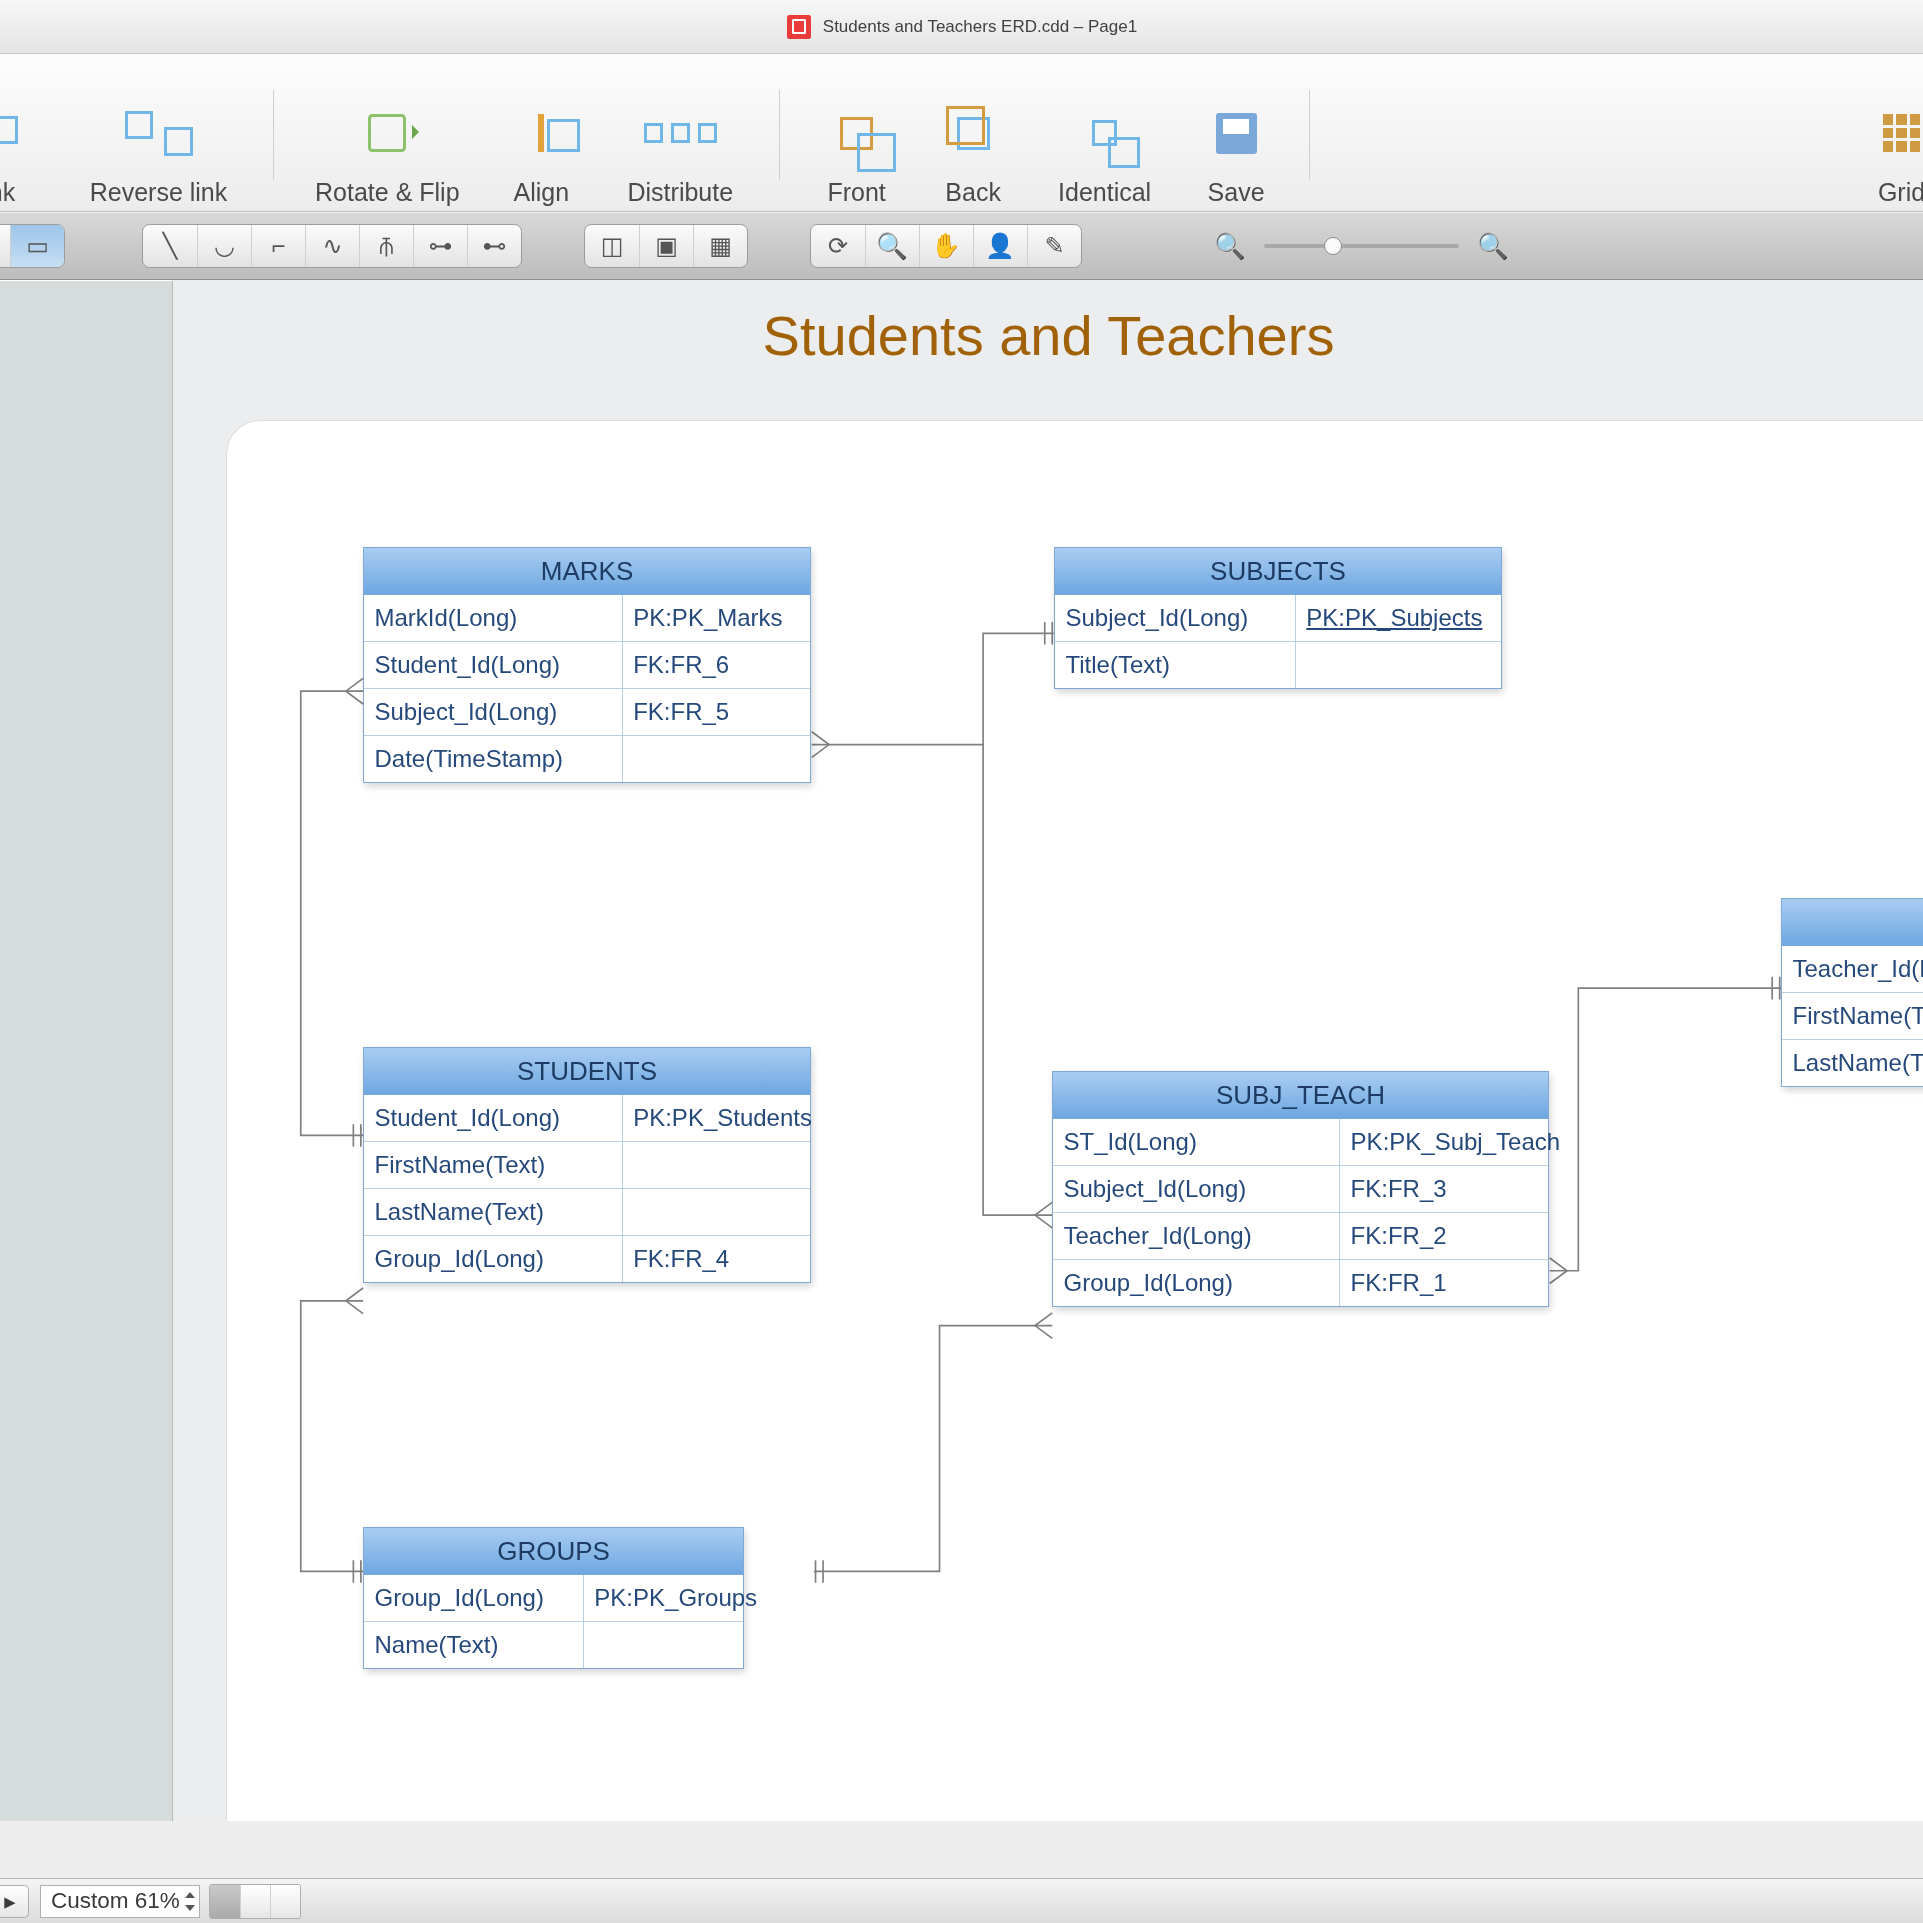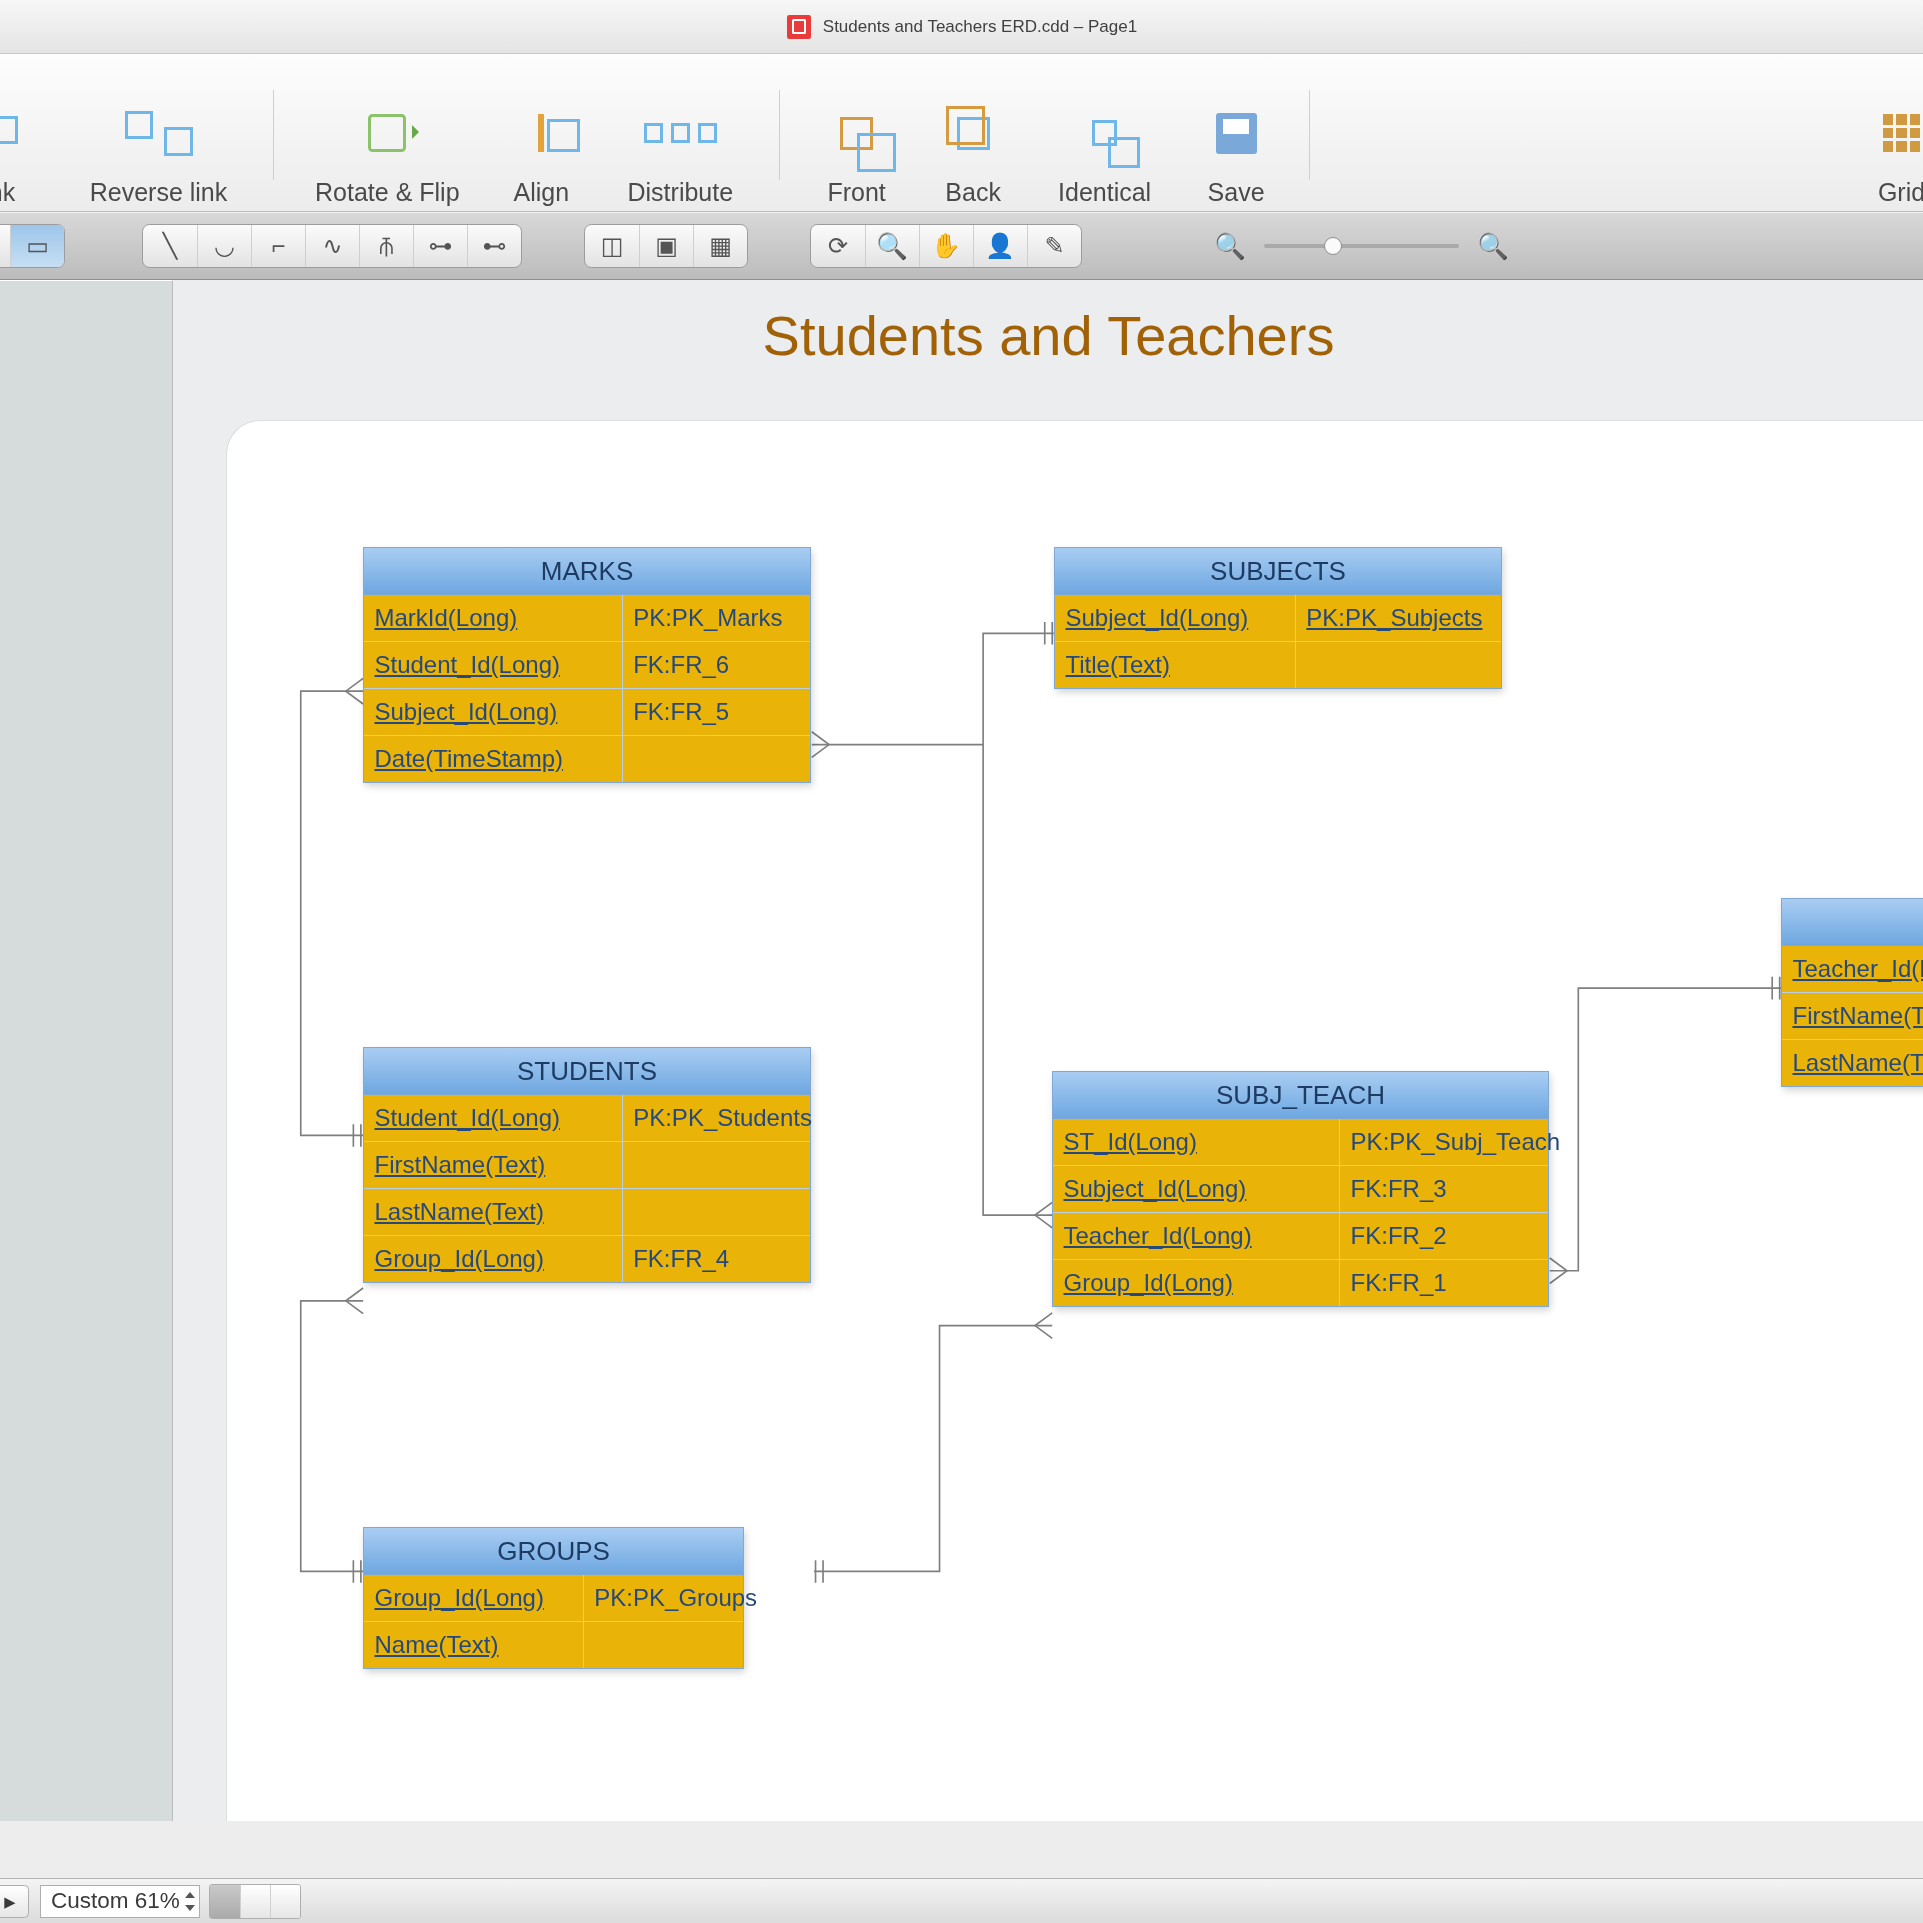--- a/index.html
+++ b/index.html
@@ -79,25 +79,25 @@
   
   .workspace{position:relative;display:flex;height:1541px;}
   .gutter{width:173px;background:#d6dbdc;border-right:0.8px solid #bbb;border-top:0.8px solid #fff;}
   .canvas{flex:1;position:relative;background:#ebedee;overflow:hidden;}
   .page{position:absolute;left:54px;top:141px;right:-75px;bottom:-30px;background:#fff;border-radius:33px 0 0 0;box-shadow:0 0 0 0.8px #d7d7d7;}
   .diagram-title{position:absolute;left:0;right:0;top:22.5px;text-align:center;font-size:56px;color:#a16207;font-weight:400;}
   svg.rels{position:absolute;inset:0;width:100%;height:100%;pointer-events:none}
   svg.rels line, svg.rels path{stroke:#7f7f7f;stroke-width:2.2;fill:none}
 
   
-  .entity{position:absolute;border:1.4px solid #7fa9d4;background:#eab308;box-shadow:2.3px 3.8px 7.5px rgba(0,0,0,.18);font-size:24px;color:#26497c;}
+  .entity{position:absolute;border:1.4px solid #7fa9d4;background:#ffffff;box-shadow:2.3px 3.8px 7.5px rgba(0,0,0,.18);font-size:24px;color:#26497c;}
   .entity .hdr{background:linear-gradient(#a9cdf2,#6ea7e1);text-align:center;font-weight:500;color:#1e3c63;padding:7.5px 0;border-bottom:1.4px solid #7fa9d4;font-size:26px;}
   .entity .row{display:flex;border-top:1.4px solid #b9cfe6;}
   .entity .row:first-of-type{border-top:none;}
-  .entity .c1{flex:1;padding:9px 10.5px;border-right:1.4px solid #b9cfe6;text-decoration:underline;}
+  .entity .c1{flex:1;padding:9px 10.5px;border-right:1.4px solid #b9cfe6;}
   .entity .c2{width:42%;padding:9px 10.5px;}
   .entity.twocol-narrow .c2{width:46%;text-decoration:underline;}
 
   
   .statusbar{
     position:absolute;left:0;right:0;bottom:0;height:45px;
     background:linear-gradient(#f4f4f4,#dcdcdc);border-top:0.8px solid #b5b5b5;
     display:flex;align-items:center;font-size:22.5px;color:#3a3a3a;
   }
   .sb-btn{width:38px;height:33px;border:0.8px solid #aeaeae;border-radius:4.5px;margin:0 3px;background:linear-gradient(#fff,#e6e6e6);display:flex;align-items:center;justify-content:center;}

